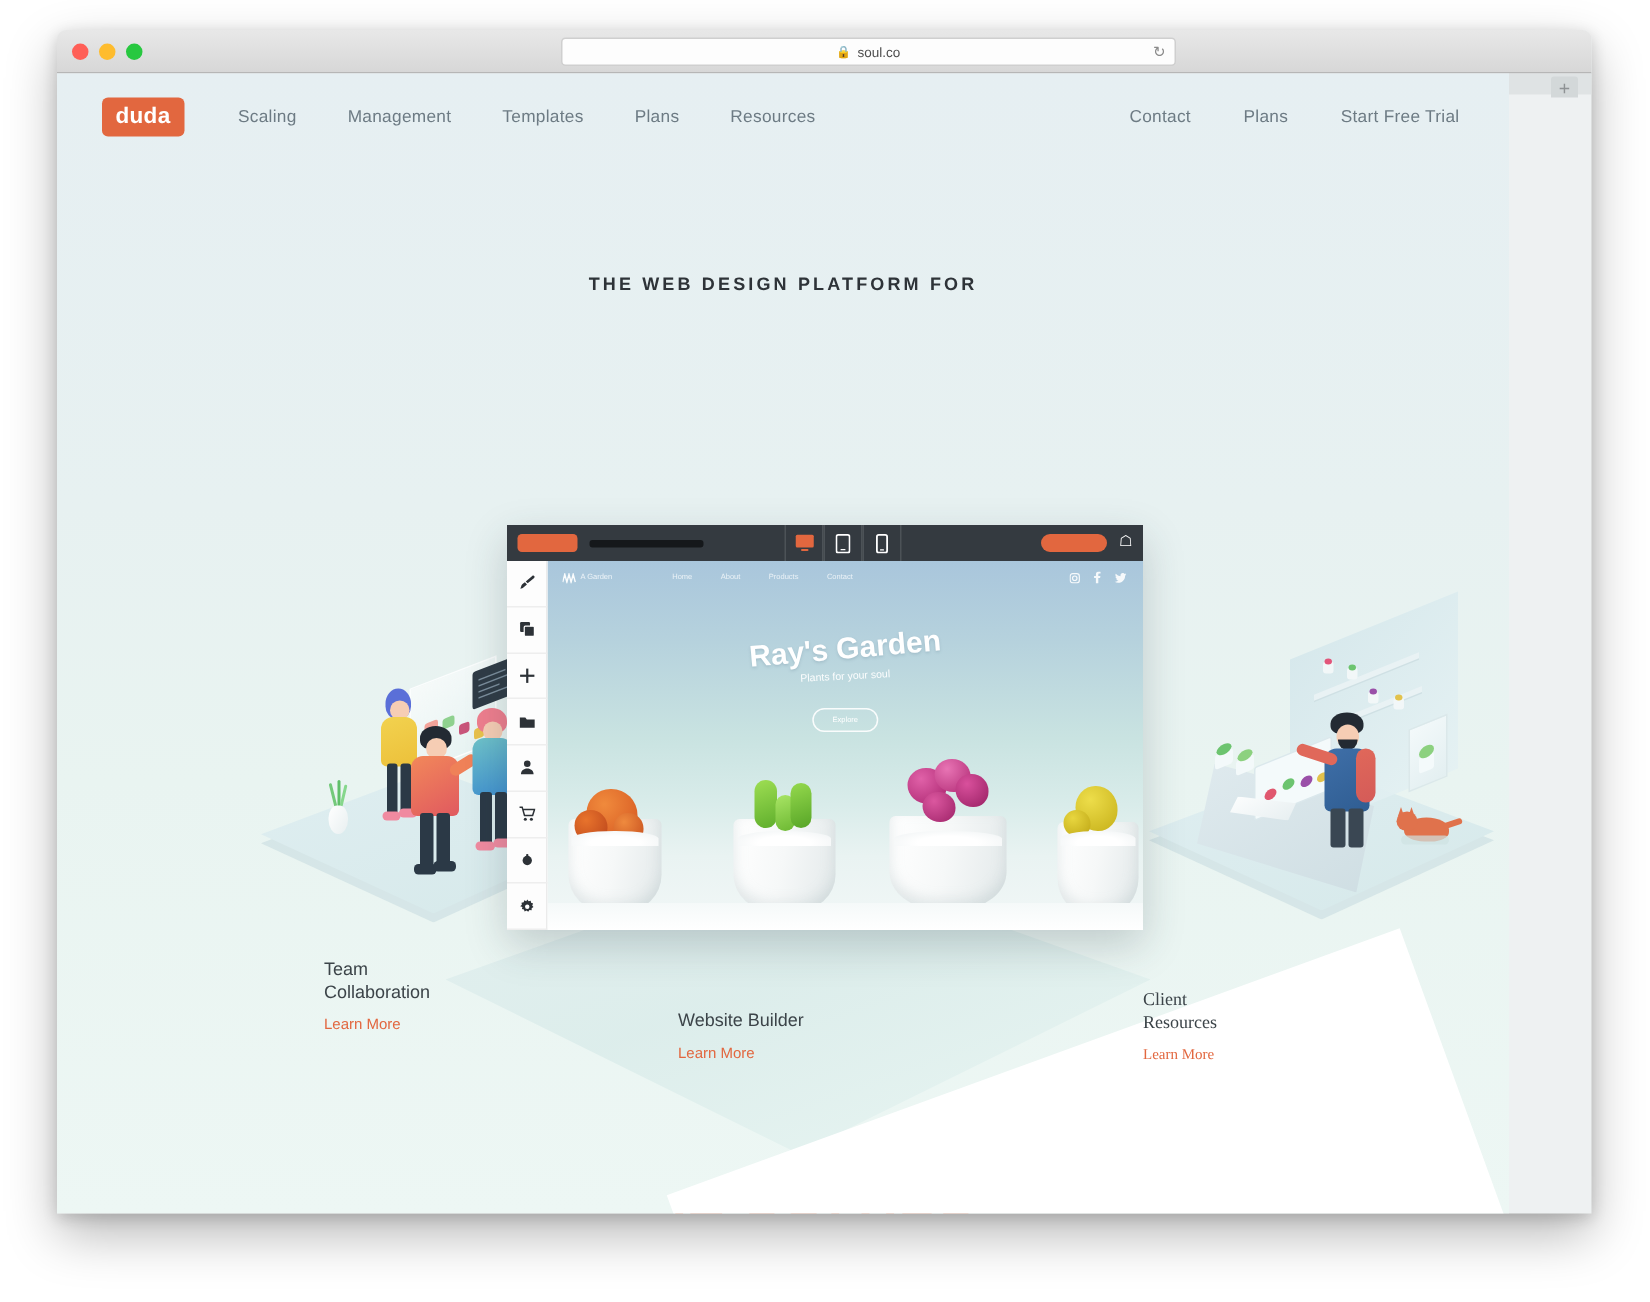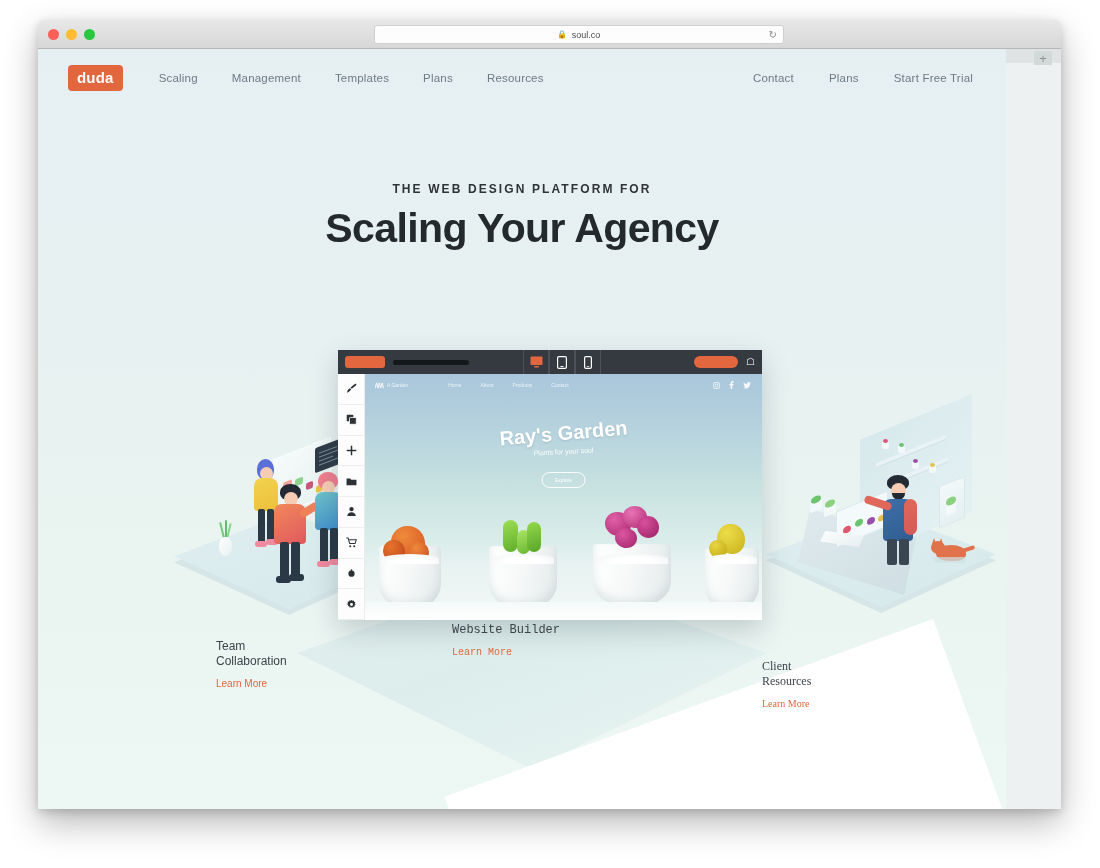--- a/index.html
+++ b/index.html
@@ -310,21 +310,20 @@
       </div>
       <div class="nav-right">
         <span class="nav-item">Contact</span>
         <span class="nav-item">Plans</span>
         <span class="nav-item">Start Free Trial</span>
       </div>
     </div>
 
     <div class="hero">
       <div class="eyebrow">THE WEB DESIGN PLATFORM FOR</div>
-      <h1 class="headline">Scaling Your Agency</h1>
     </div>
 
     <div class="scene">
 
       <div class="platform-center-edge"></div>
       <div class="platform-center"></div>
       <div class="platform-side-edge left"></div>
       <div class="platform-side left"></div>
       <div class="platform-side-edge right"></div>
       <div class="platform-side right"></div>
@@ -613,21 +612,21 @@
       </div>
 
       <div class="feature" style="left:178px; top:590px; width:160px;">
         <div class="feature-title">
           <div>Team</div>
           <div>Collaboration</div>
         </div>
         <div class="feature-link">Learn More</div>
       </div>
 
-      <div class="feature" style="left:414px; top:574px; width:160px;font-family:Liberation Mono, monospace;">
+      <div class="feature" style="left:414px; top:624px; width:160px;">
         <div class="feature-title">
           <div>Website Builder</div>
         </div>
         <div class="feature-link">Learn More</div>
       </div>
 
       <div class="feature" style="left:724px; top:610px; width:160px;font-family:Liberation Serif, serif;">
         <div class="feature-title">
           <div>Client</div>
           <div>Resources</div>

